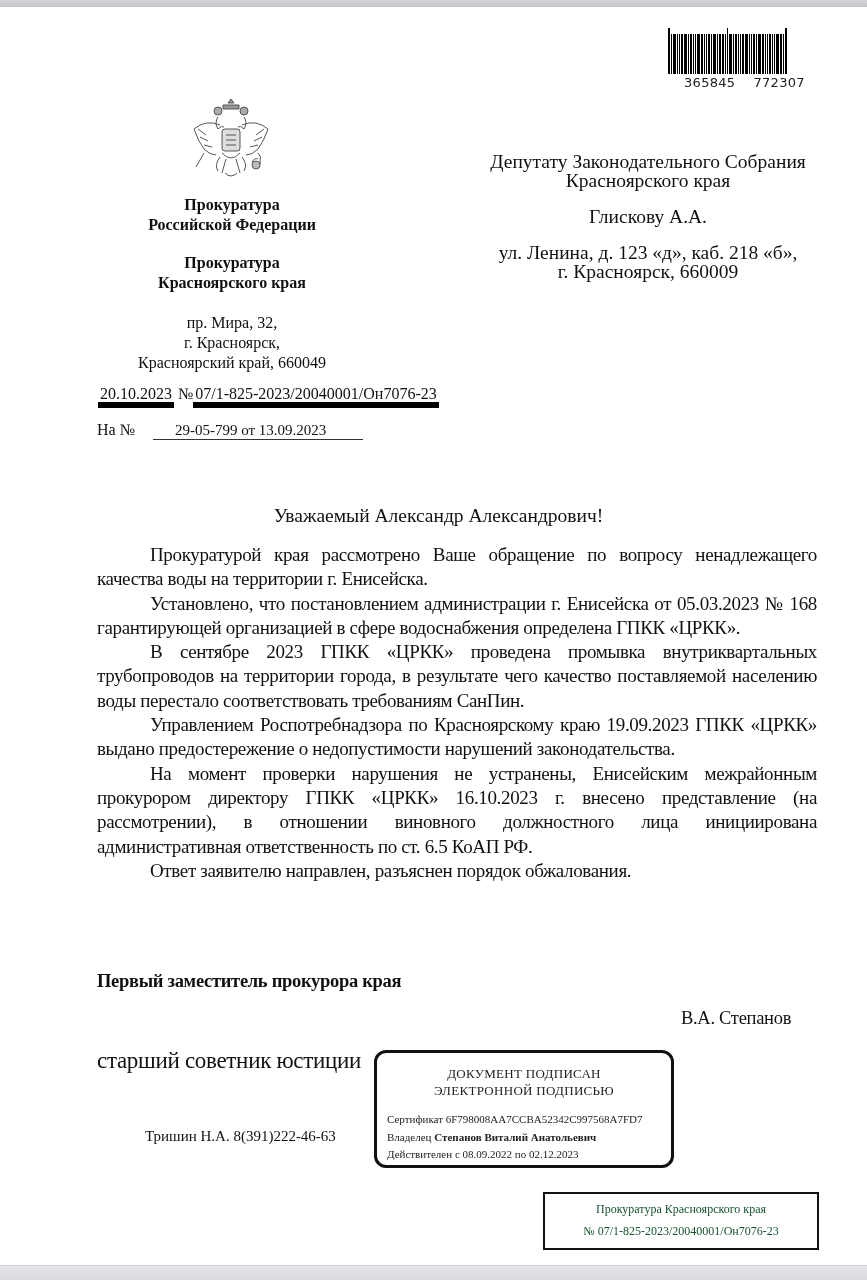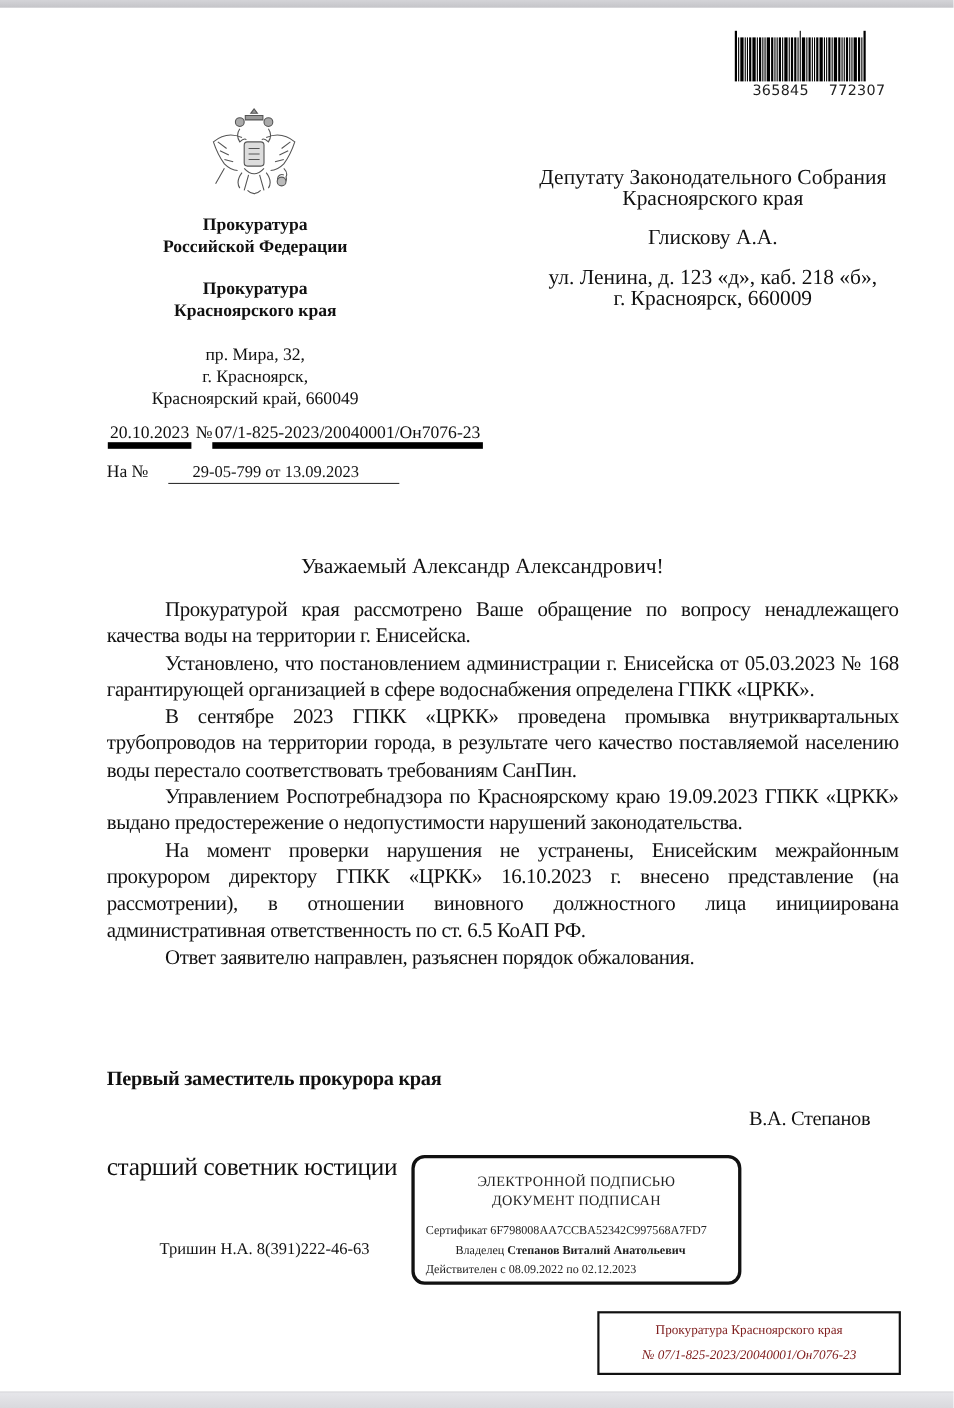--- a/index.html
+++ b/index.html
@@ -46,29 +46,29 @@
   .sign1 { left: 97px; top: 971px; font-size: 18.5px; letter-spacing: -0.3px; font-weight: bold; }
   .sign2 { left: 97px; top: 1048px; font-size: 23px; letter-spacing: -0.3px; }
   .signer { left: 681px; top: 1008px; font-size: 18.5px; letter-spacing: -0.3px; text-align: center; }
 
   .esig { left: 374px; top: 1050px; width: 300px; height: 118px; box-sizing: border-box;
     border: 3px solid #111; border-radius: 12px; }
   .esig-title { position: absolute; left: 0; width: 100%; top: 12px; text-align: center; font-size: 13px; line-height: 17px; letter-spacing: 0.3px; color: #222; }
   .esig-row { position: absolute; left: 10px; font-size: 11px; color: #222; white-space: nowrap; }
   .esig-row b { font-weight: bold; }
   .esig-r1 { top: 60px; }
-  .esig-r2 { top: 78px; margin-left: 27px; }
+  .esig-r2 { top: 78px; }
   .esig-r3 { top: 95px; }
 
   .executor { left: 97px; top: 1128px; font-size: 15px; margin-left: 48px; }
 
   .stamp { left: 543px; top: 1192px; width: 276px; height: 58px; box-sizing: border-box; border: 2px solid #111;
-    text-align: center; font-size: 12px; color: #7f1d1d; }
+    text-align: center; font-size: 12px; color: #14532d; }
   .stamp .s1 { margin-top: 8px; }
-  .stamp .s2 { margin-top: 7px; font-style: italic; }
+  .stamp .s2 { margin-top: 7px; }
 </style>
 </head>
 <body>
 
 <div class="top-strip"></div>
 
 <div class="abs barcode" id="barcode">
     <span style="width: 2px; height: 46px;"></span>
     <span style="width: 1px; height: 40px;"></span>
     <span style="width: 3px; height: 40px;"></span>
@@ -181,22 +181,22 @@
   <p>На момент проверки нарушения не устранены, Енисейским межрайонным прокурором директору ГПКК «ЦРКК» 16.10.2023 г. внесено представление (на рассмотрении), в отношении виновного должностного лица инициирована административная ответственность по ст. 6.5 КоАП РФ.</p>
   <p>Ответ заявителю направлен, разъяснен порядок обжалования.</p>
 </div>
 
 <div class="abs sign1">Первый заместитель прокурора края</div>
 <div class="abs sign2">старший советник юстиции</div>
 <div class="abs signer">В.А. Степанов</div>
 
 <div class="abs esig">
   <div class="esig-title">
+    <div>ДОКУМЕНТ ПОДПИСАН</div>
     <div>ЭЛЕКТРОННОЙ ПОДПИСЬЮ</div>
-    <div>ДОКУМЕНТ ПОДПИСАН</div>
   </div>
   <div class="esig-row esig-r1">
     <span>Сертификат</span>
     <span>6F798008AA7CCBA52342C997568A7FD7</span>
   </div>
   <div class="esig-row esig-r2">
     <span>Владелец</span>
     <b>Степанов Виталий Анатольевич</b>
   </div>
   <div class="esig-row esig-r3">

